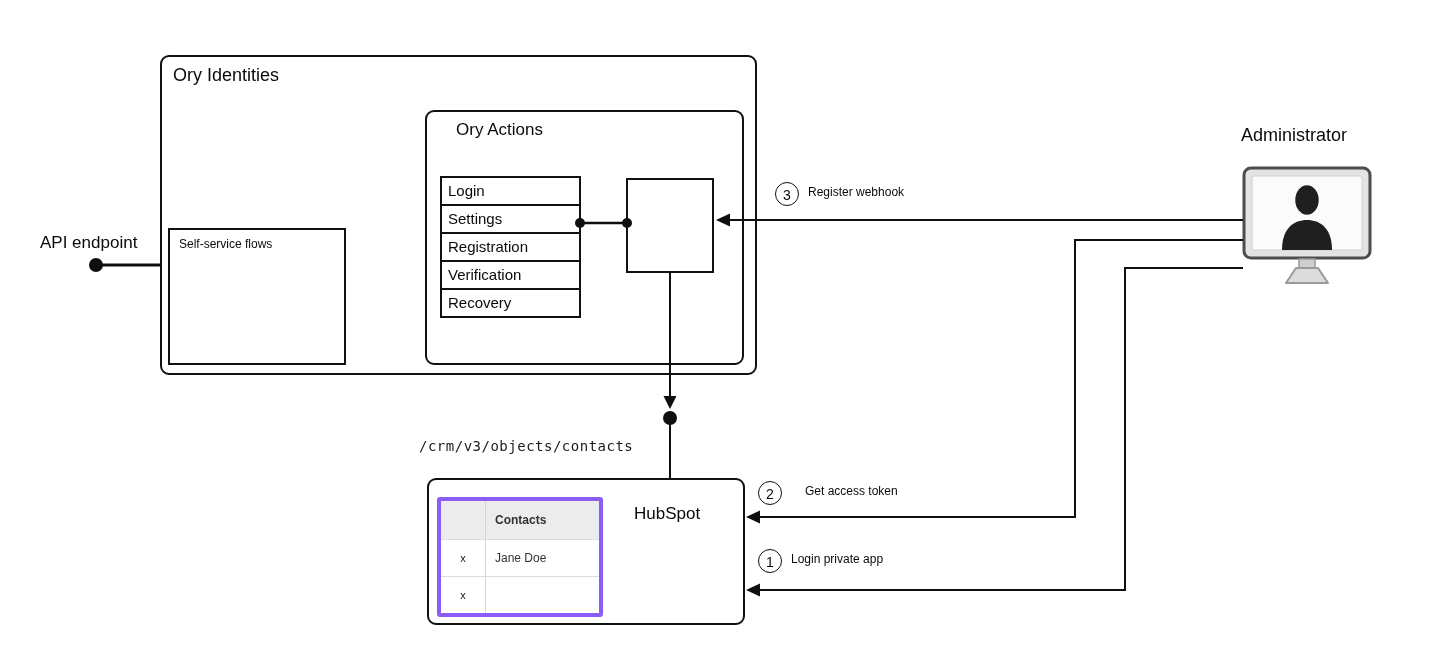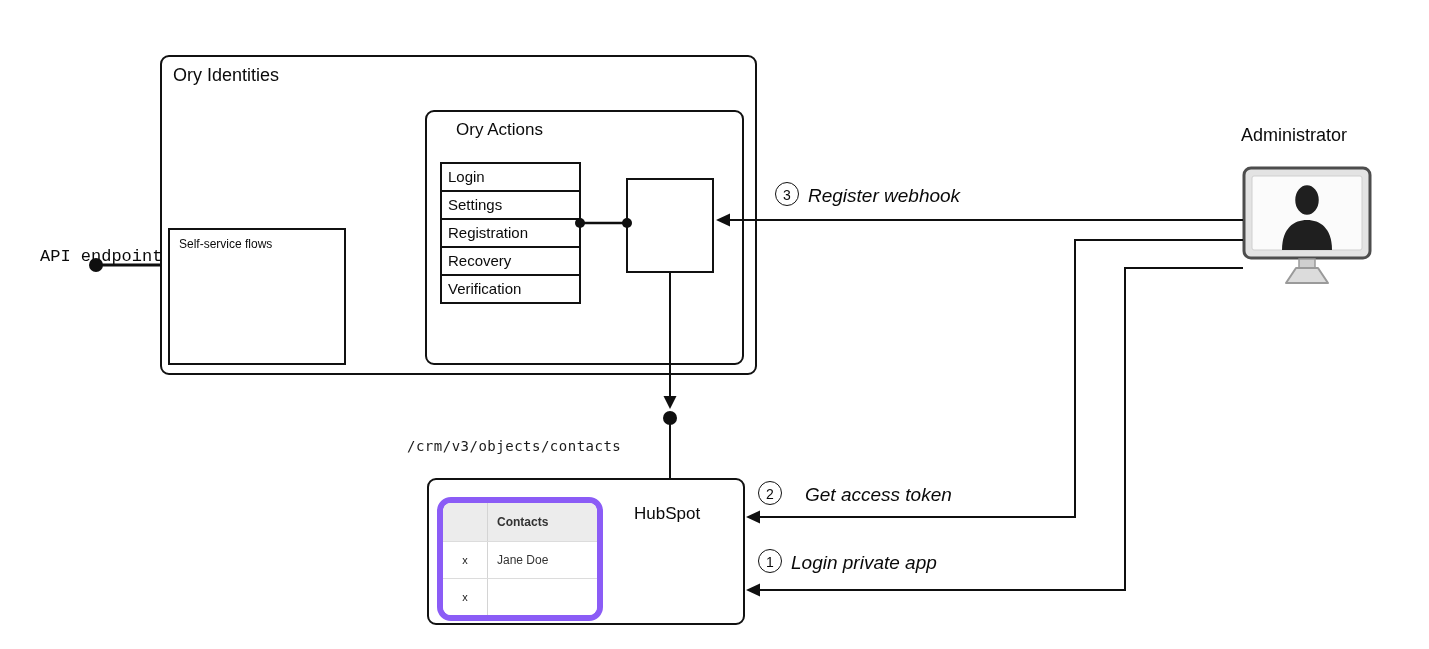--- a/index.html
+++ b/index.html
@@ -19,21 +19,21 @@
     box-sizing: border-box;
   }
   .rounded { border-radius: 9px; }
   .label { position: absolute; white-space: nowrap; }
 
   .title-lg { font-size: 18px; }
   .title-md { font-size: 17px; }
   .title-sm { font-size: 12px; }
 
   
-  .flow-table { position: absolute; left: 440px; top: 162px; width: 141px; border-radius: 32px; }
+  .flow-table { position: absolute; left: 440px; top: 176px; width: 141px; border-radius: 32px; }
   .flow-row {
     height: 30px;
     border: 2px solid #111;
     margin-top: -2px;
     box-sizing: border-box;
     font-size: 15px;
     line-height: 26px;
     padding-left: 6px;
     background: #fff;
   }
@@ -44,29 +44,29 @@
     position: absolute;
     width: 24px; height: 24px;
     border: 1.5px solid #111;
     border-radius: 50%;
     font-size: 14px;
     line-height: 24px;
     text-align: center;
     background: #fff;
     box-sizing: border-box;
   }
-  .step-label { position: absolute; font-size: 19px; white-space: nowrap; font-style: italic; }
+  .step-label { position: absolute; font-size: 12px; white-space: nowrap; }
 
   
   .contacts-table {
     position: absolute;
     left: 437px; top: 497px;
     width: 166px;
-    border: 6px solid #8b5cf6;
-    border-radius: 14px;
+    border: 4px solid #8b5cf6;
+    border-radius: 3px;
     background: #fff;
     overflow: hidden;
     box-sizing: border-box;
   }
   .ct-row { display: flex; }
   .ct-header { background: #ececec; height: 38px; }
   .ct-header .ct-c2 { font-weight: bold; }
   .ct-c1 {
     width: 45px;
     border-right: 1px solid #d4d4d4;
@@ -102,29 +102,29 @@
   <div class="box" style="left:168px; top:228px; width:178px; height:137px;"></div>
   <div class="label title-sm" style="left:179px; top:237px;">Self-service flows</div>
 
   <div class="box rounded" style="left:425px; top:110px; width:319px; height:255px;"></div>
   <div class="label title-md" style="left:456px; top:120px;">Ory Actions</div>
 
   <div class="flow-table">
     <div class="flow-row">Login</div>
     <div class="flow-row">Settings</div>
     <div class="flow-row">Registration</div>
+    <div class="flow-row">Verification</div>
     <div class="flow-row">Recovery</div>
-    <div class="flow-row">Verification</div>
   </div>
 
   <div class="box" style="left:626px; top:178px; width:88px; height:95px;"></div>
 
-  <div class="label title-md" style="left:40px; top:247px;font-family:Liberation Mono, monospace;">API endpoint</div>
+  <div class="label title-md" style="left:40px; top:233px;">API endpoint</div>
 
-  <div class="mono-label" style="left:407px; top:438px;">/crm/v3/objects/contacts</div>
+  <div class="mono-label" style="left:419px; top:438px;">/crm/v3/objects/contacts</div>
 
   <div class="box rounded" style="left:427px; top:478px; width:318px; height:147px;"></div>
   <div class="label title-md" style="left:634px; top:504px;">HubSpot</div>
 
   <div class="contacts-table">
     <div class="ct-row ct-header">
       <div class="ct-c1"></div>
       <div class="ct-c2">Contacts</div>
     </div>
     <div class="ct-row ct-body-row">

